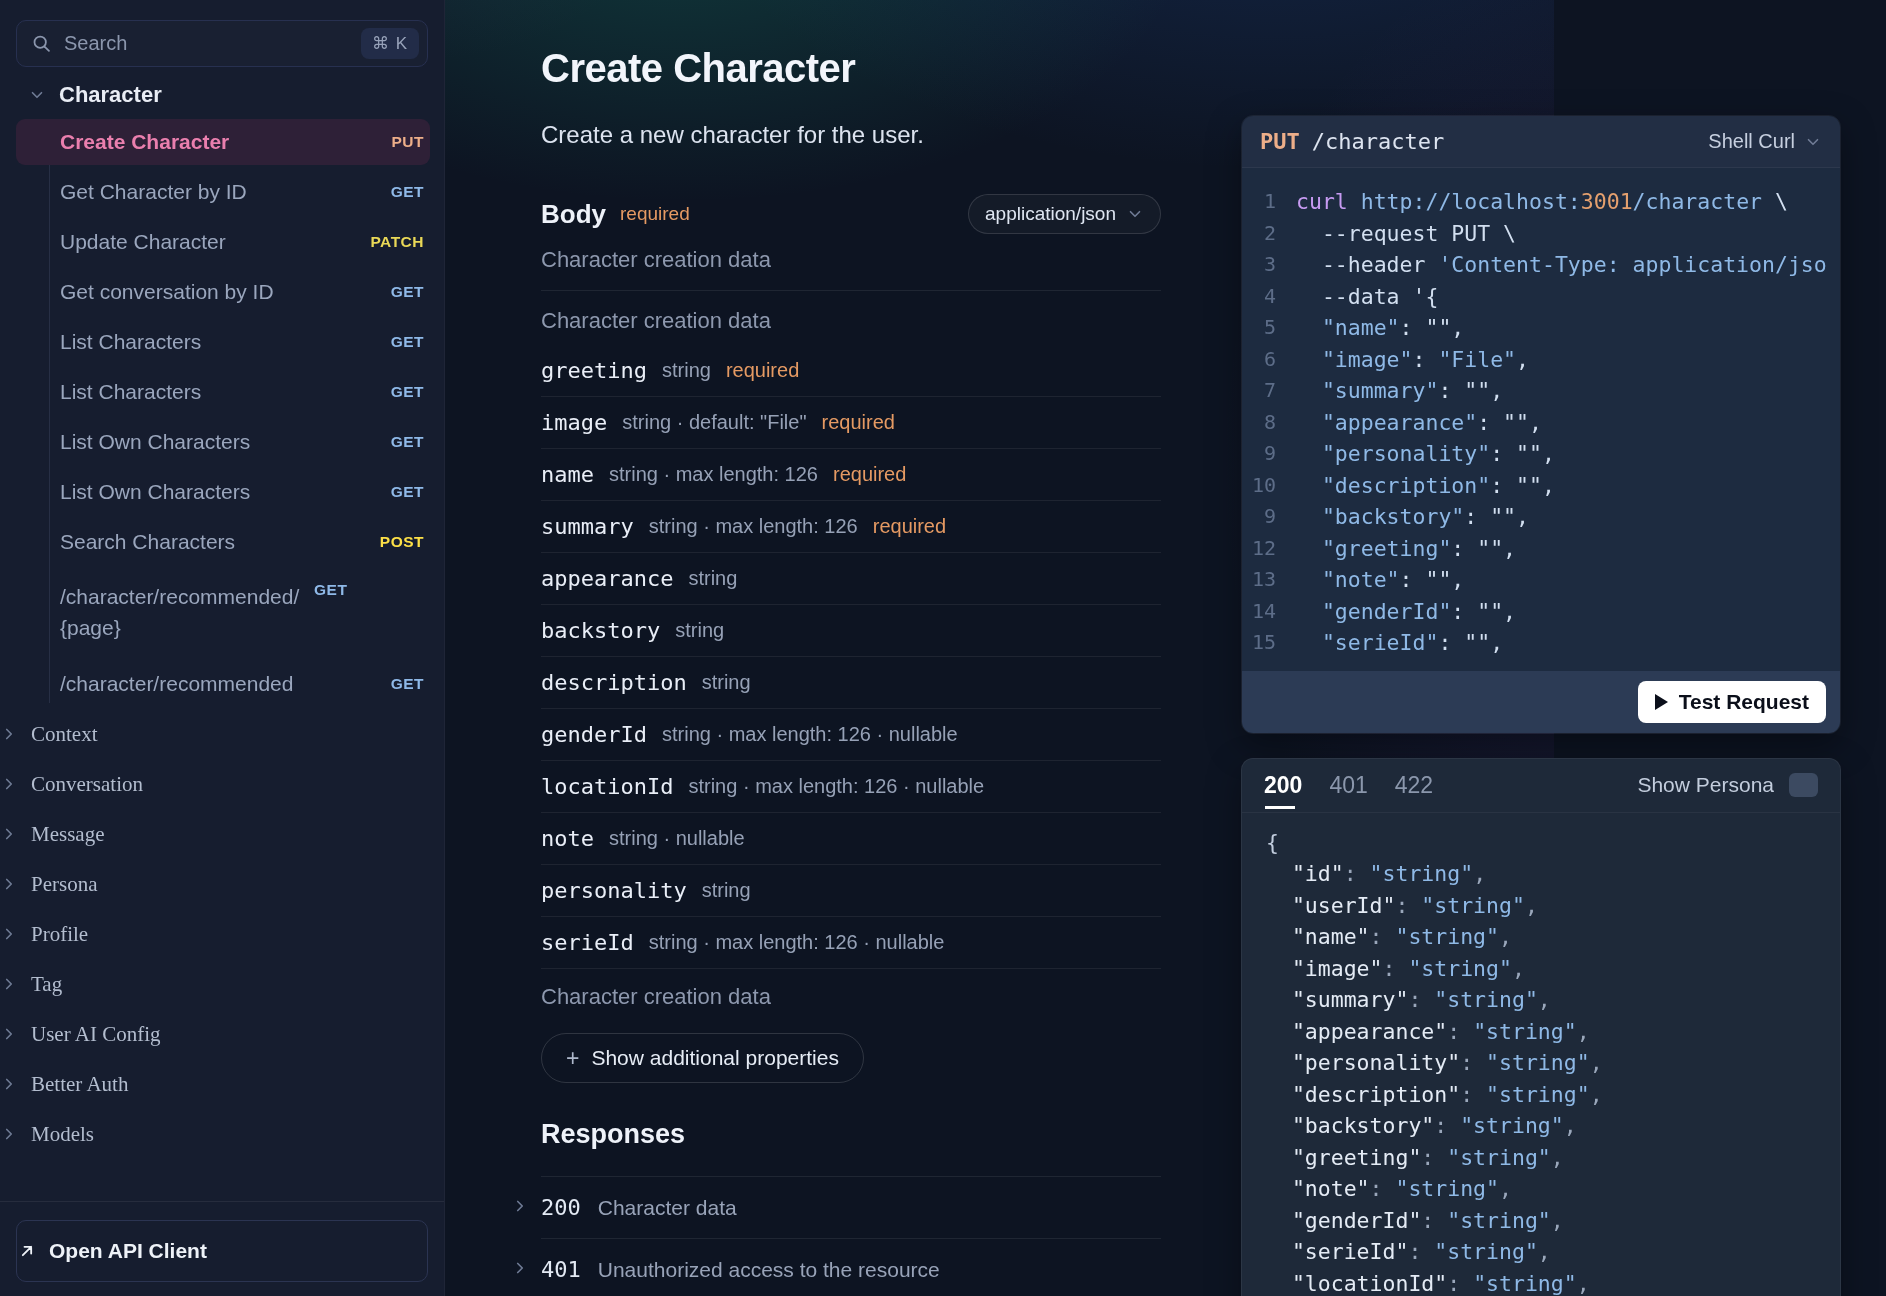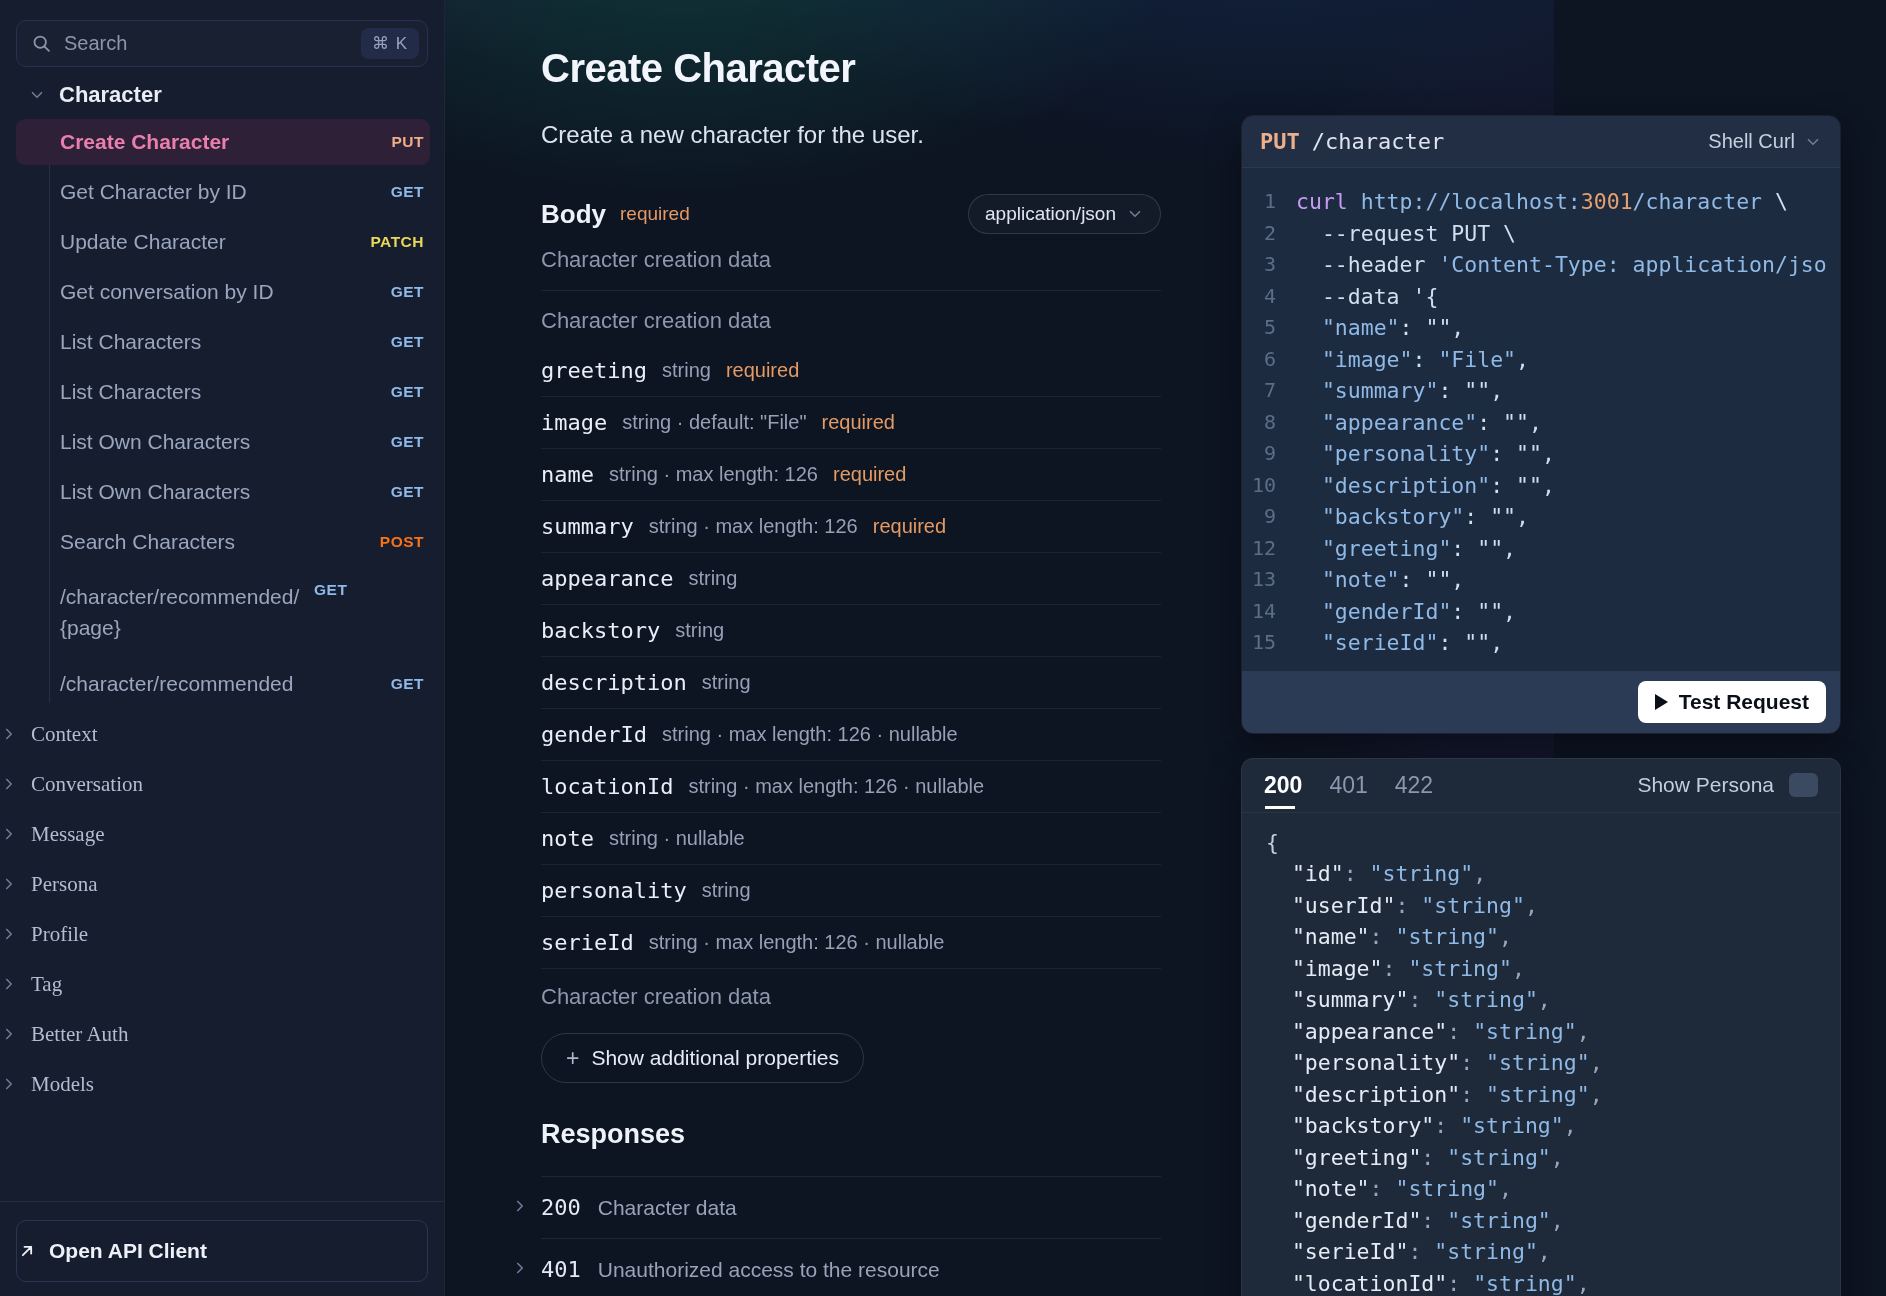--- a/index.html
+++ b/index.html
@@ -48,21 +48,21 @@
   .ep-item .ep-label {
     font-size:21px; color:#9aa6bd; white-space:nowrap; overflow:hidden; flex:1 1 auto;
   }
   .ep-item .badge {
     margin-left:12px; font-size:15.5px; font-weight:800; letter-spacing:0.5px;
     flex:0 0 auto;
   }
   .m-put   { color:#edae89; }
   .m-get   { color:#8fb9e8; }
   .m-patch { color:#e9d857; }
-  .m-post  { color:#f97316; }
+  .m-post  { color:#fde047; }
   .ep-item.active::before {
     content:""; position:absolute; left:16px; right:14px; top:2px; bottom:2px;
     background:#2e2037; border-radius:9px;
   }
   .ep-item.active .ep-label { color:#ea7fae; font-weight:600; position:relative; }
   .ep-item.active .badge { position:relative; }
   .ep-item.two-line { height:92px; align-items:flex-start; padding-top:14px; }
   .ep-item.two-line .ep-label {
     white-space:normal; overflow-wrap:anywhere; line-height:31px; max-width:242px;
   }
@@ -294,20 +294,26 @@
           <div class="group">
             <svg viewBox="0 0 24 24" class="chev">
               <path d="M9 6l6 6-6 6"></path>
             </svg>
             <span class="g-label">Tag</span>
           </div>
           <div class="group">
             <svg viewBox="0 0 24 24" class="chev">
               <path d="M9 6l6 6-6 6"></path>
             </svg>
+            <span class="g-label">User AI Config</span>
+          </div>
+          <div class="group">
+            <svg viewBox="0 0 24 24" class="chev">
+              <path d="M9 6l6 6-6 6"></path>
+            </svg>
             <span class="g-label">Better Auth</span>
           </div>
           <div class="group">
             <svg viewBox="0 0 24 24" class="chev">
               <path d="M9 6l6 6-6 6"></path>
             </svg>
             <span class="g-label">Models</span>
           </div>
         </div>
     </nav>

